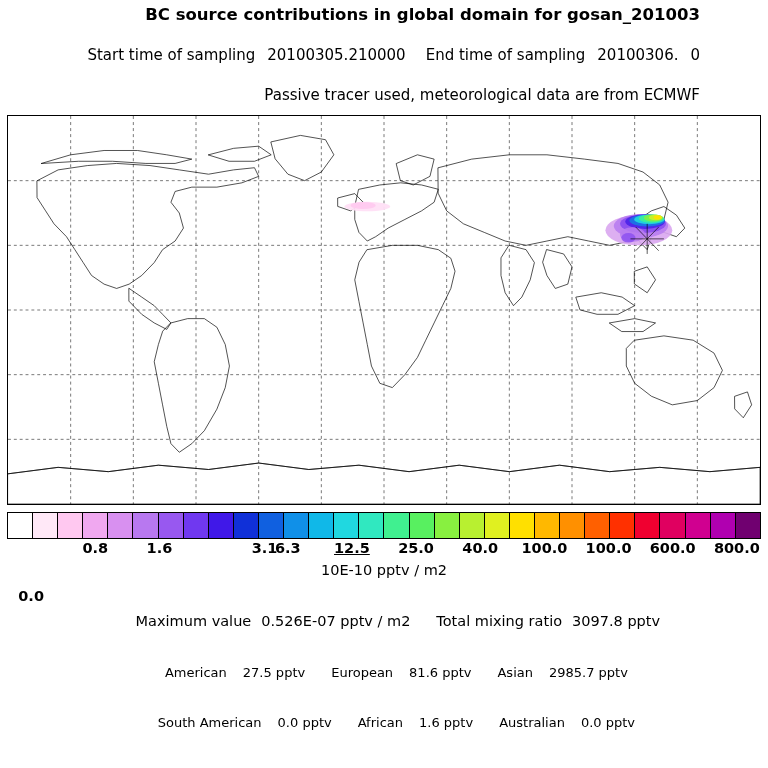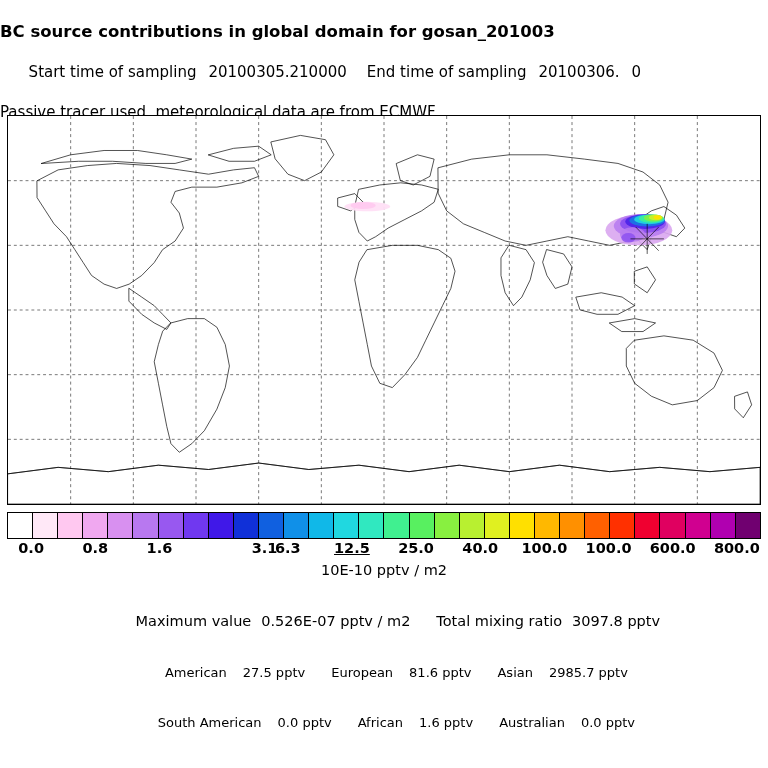--- a/index.html
+++ b/index.html
@@ -19,22 +19,21 @@
     width: 768px;
     height: 768px;
   }
 
   
   .header {
     position: absolute;
     left: 0;
     top: 0;
     width: 700px;
-    text-align: left;
-    margin-top: 17px;
+    text-align: right;
   }
   .title {
     font-size: 16.5px;
     font-weight: bold;
     margin-top: 5px;
     letter-spacing: 0px;
   }
   .subline {
     font-size: 15px;
     margin-top: 4px;
@@ -277,21 +276,21 @@
         <div class="cell" style="background: rgb(255, 144, 0);"></div>
         <div class="cell" style="background: rgb(255, 96, 0);"></div>
         <div class="cell" style="background: rgb(255, 48, 0);"></div>
         <div class="cell" style="background: rgb(240, 0, 48);"></div>
         <div class="cell" style="background: rgb(224, 0, 96);"></div>
         <div class="cell" style="background: rgb(208, 0, 144);"></div>
         <div class="cell" style="background: rgb(176, 0, 176);"></div>
         <div class="cell" style="background: rgb(112, 0, 112);"></div>
       </div>
     <div class="cbar-labels" id="cbar-labels">
-        <span style="left: 3.2%;">0.0</span>
+        <span style="left: 3.2%; margin-top: 48px;">0.0</span>
         <span style="left: 11.7091%;">0.8</span>
         <span style="left: 20.2182%;">1.6</span>
         <span style="left: 28.7273%; margin-left: 41px;">3.1</span>
         <span style="left: 37.2364%;">6.3</span>
         <span style="left: 45.7455%; text-decoration: underline;">12.5</span>
         <span style="left: 54.2545%;">25.0</span>
         <span style="left: 62.7636%;">40.0</span>
         <span style="left: 71.2727%;">100.0</span>
         <span style="left: 79.7818%;">100.0</span>
         <span style="left: 88.2909%;">600.0</span>

